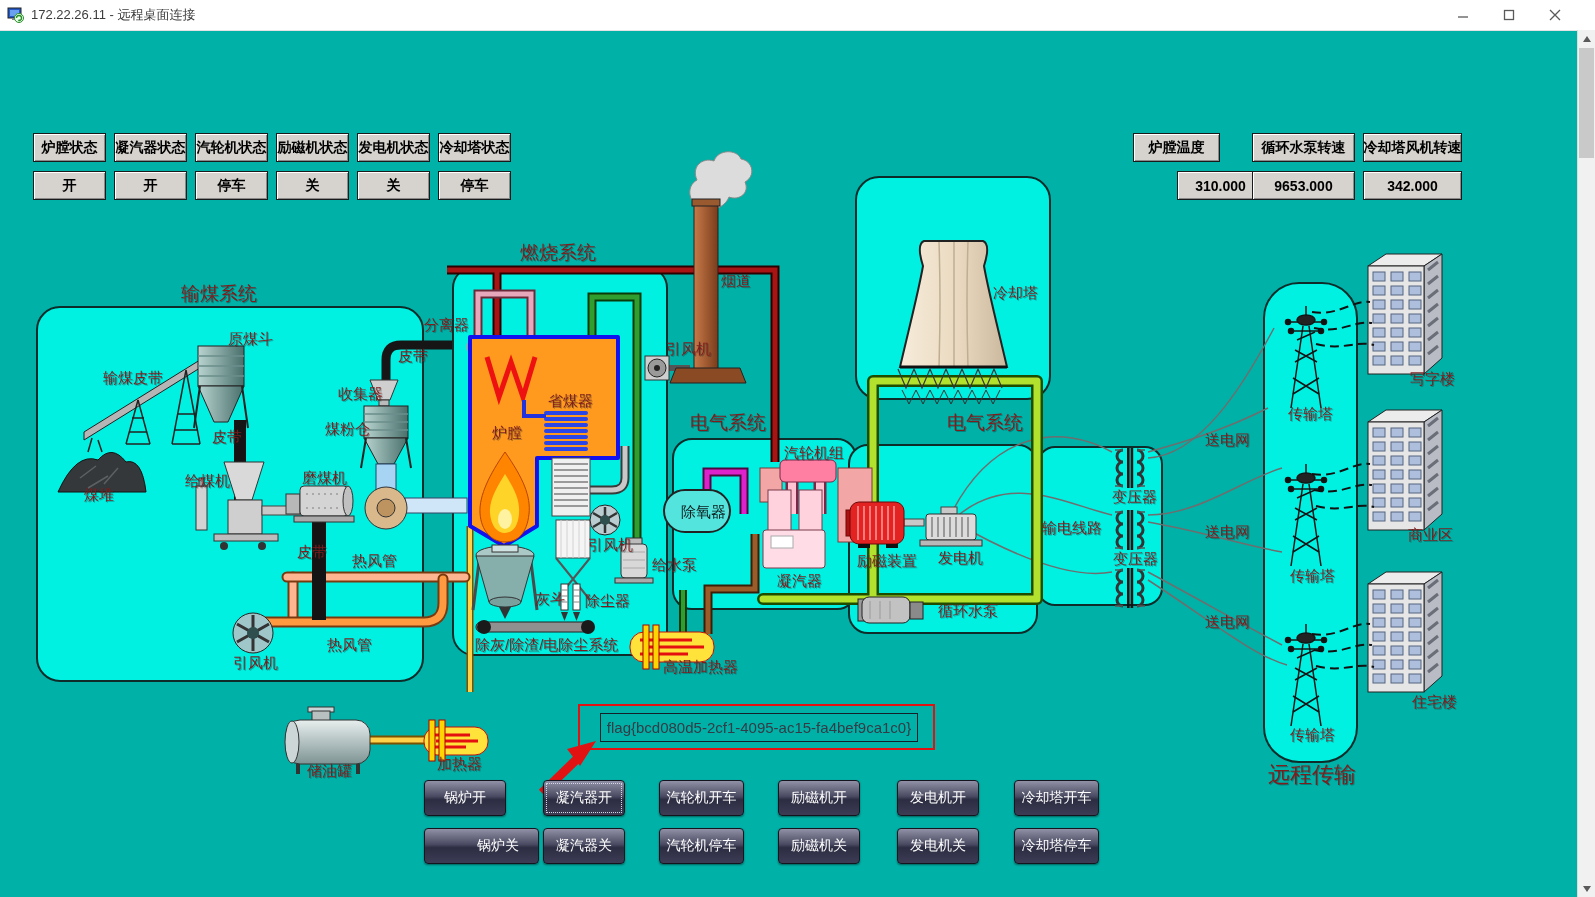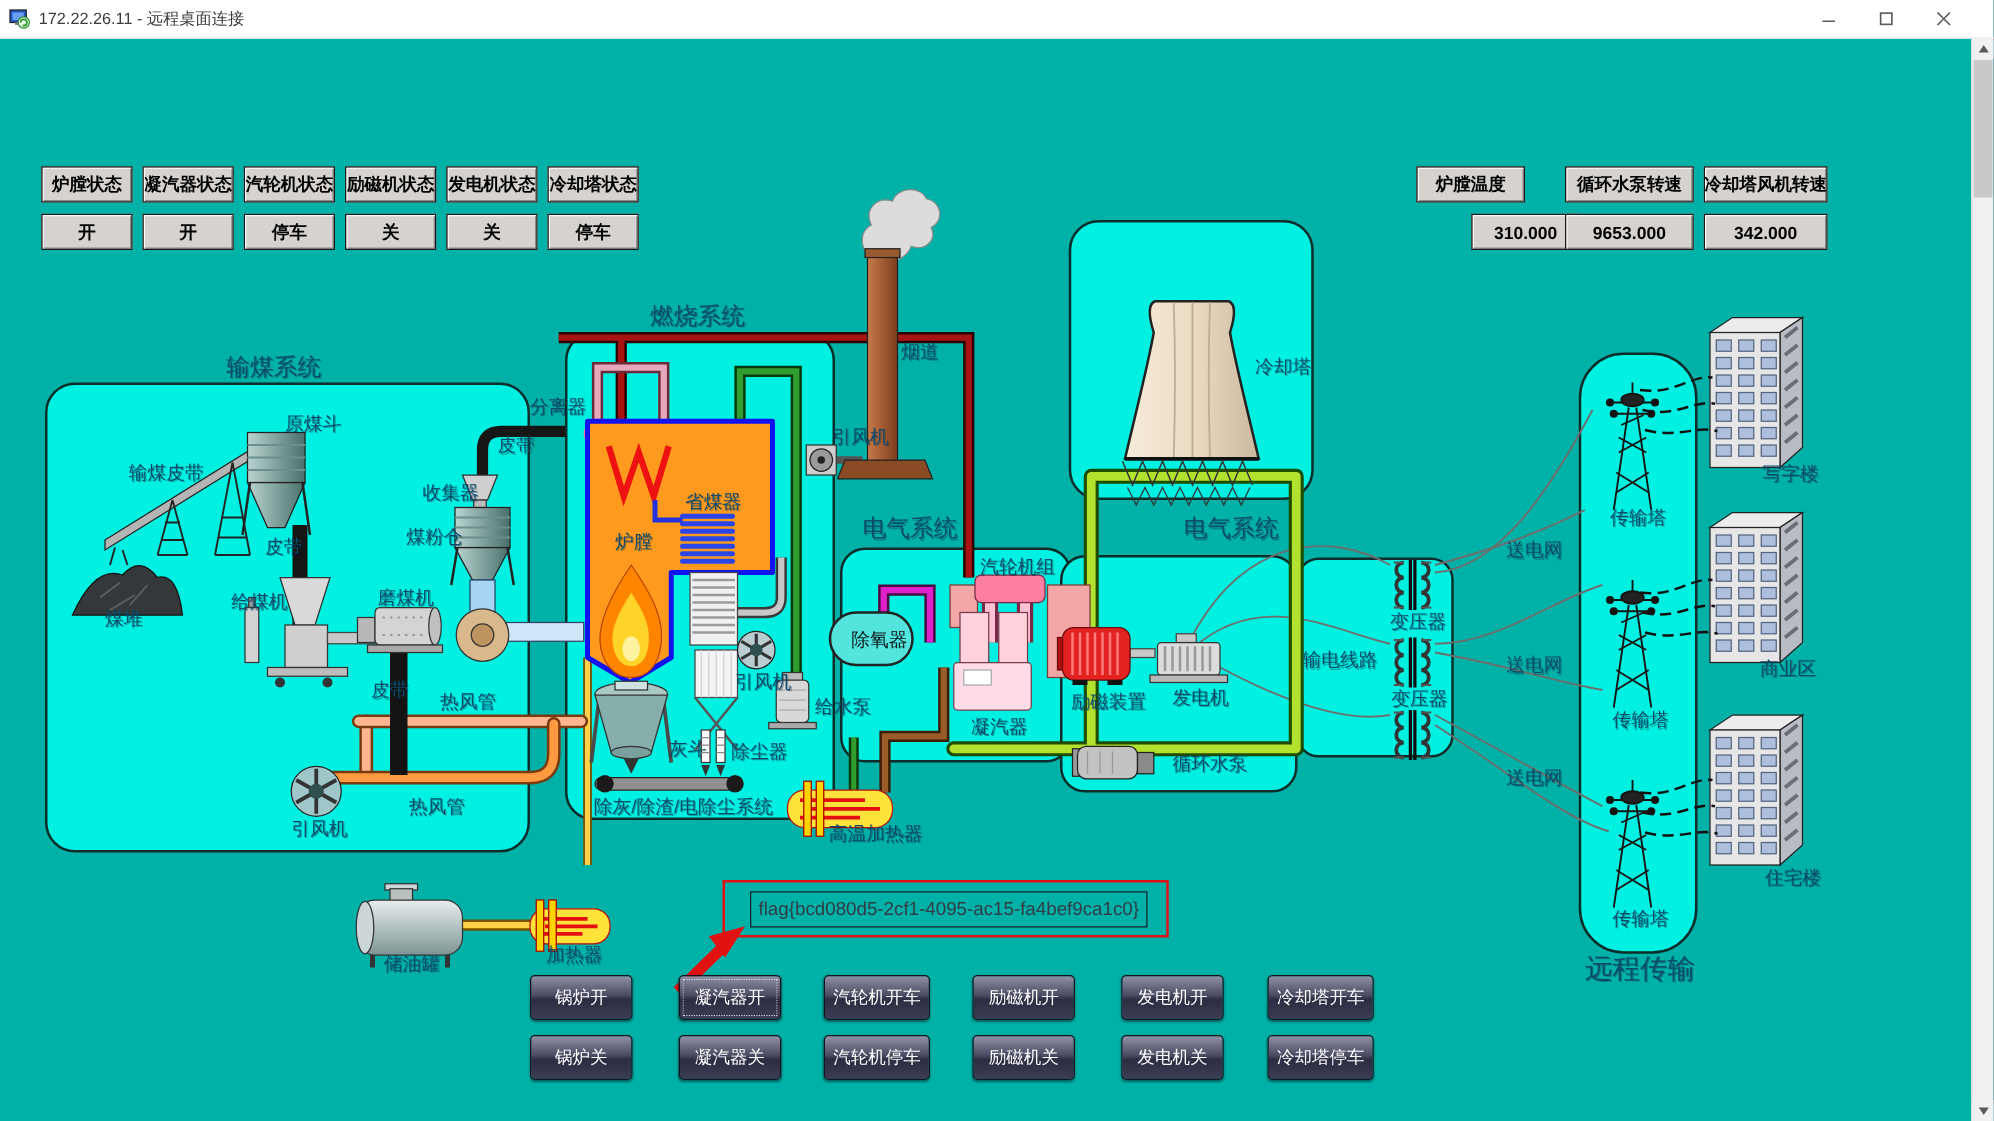--- a/index.html
+++ b/index.html
@@ -19,21 +19,21 @@
          display:flex;align-items:center;justify-content:center;}
   #sb-thumb{position:absolute;top:18px;left:1px;width:15px;height:110px;background:#c9c9c9;}
   .tri-up{width:0;height:0;border-left:4px solid transparent;border-right:4px solid transparent;
           border-bottom:6px solid #5a5a5a;}
   .tri-down{width:0;height:0;border-left:4px solid transparent;border-right:4px solid transparent;
           border-top:6px solid #5a5a5a;}
   
   #pagetitle{position:absolute;left:588px;top:56px;z-index:3;font-size:31px;font-weight:bold;
              color:#ee1111;letter-spacing:2px;text-shadow:2px 2px 0 #4d1f1f;white-space:nowrap;}
   .panel{position:absolute;background:#00f0e2;border:2px solid #0e2d2a;z-index:1;}
-  .lbl{position:absolute;color:#0c4a6e;font-size:15px;white-space:nowrap;z-index:3;
+  .lbl{position:absolute;color:#7f1d1d;font-size:15px;white-space:nowrap;z-index:3;
        text-shadow:1px 1px 0 rgba(0,45,45,.35);}
   .hdr{font-size:19px;}
   .big{font-size:22px;}
   .dark{color:#0a1a1a;text-shadow:none;}
   .btn-gray{position:absolute;height:27px;background:#d6d3ce;border:1px solid #1a1a1a;z-index:4;
             box-shadow:inset 1px 1px 0 #ffffff,inset -1px -1px 0 #8a8a8a;
             display:flex;align-items:center;justify-content:center;
             font-weight:bold;font-size:14px;color:#000;white-space:nowrap;}
   .btn-dark{position:absolute;height:34px;width:80px;z-index:4;
             background:linear-gradient(180deg,#9090a6 0%,#4a4a62 45%,#2c2c42 55%,#3c3c55 100%);
@@ -464,21 +464,21 @@
   <div class="lbl" style="left:585px;top:592px;">除尘器</div>
   <div class="lbl" style="left:475px;top:636px;">除灰/除渣/电除尘系统</div>
   <div class="lbl" style="left:588px;top:536px;">引风机</div>
   <div class="lbl" style="left:652px;top:556px;">给水泵</div>
   <div class="lbl dark" style="left:681px;top:503px;">除氧器</div>
   <div class="lbl" style="left:784px;top:444px;">汽轮机组</div>
   <div class="lbl" style="left:777px;top:572px;">凝汽器</div>
   <div class="lbl" style="left:857px;top:552px;">励磁装置</div>
   <div class="lbl" style="left:938px;top:549px;">发电机</div>
   <div class="lbl" style="left:928px;top:602px;margin-left:10px;">循环水泵</div>
-  <div class="lbl" style="left:993px;top:284px;margin-left:11px;">冷却塔</div>
+  <div class="lbl" style="left:993px;top:284px;">冷却塔</div>
   <div class="lbl" style="left:1112px;top:488px;">变压器</div>
   <div class="lbl" style="left:1113px;top:550px;">变压器</div>
   <div class="lbl" style="left:1042px;top:519px;">输电线路</div>
   <div class="lbl" style="left:1205px;top:431px;">送电网</div>
   <div class="lbl" style="left:1205px;top:523px;">送电网</div>
   <div class="lbl" style="left:1205px;top:613px;">送电网</div>
   <div class="lbl" style="left:1288px;top:405px;">传输塔</div>
   <div class="lbl" style="left:1290px;top:567px;">传输塔</div>
   <div class="lbl" style="left:1290px;top:726px;">传输塔</div>
   <div class="lbl" style="left:1410px;top:370px;">写字楼</div>
@@ -491,21 +491,21 @@
   <div id="flagbox-outer">
     <div id="flagbox-inner">flag{bcd080d5-2cf1-4095-ac15-fa4bef9ca1c0}</div>
   </div>
 
   <div class="btn-dark" style="left:424px;top:780px;">锅炉开</div>
   <div class="btn-dark focused" style="left:543px;top:780px;">凝汽器开</div>
   <div class="btn-dark" style="left:659px;top:780px;width:83px;">汽轮机开车</div>
   <div class="btn-dark" style="left:778px;top:780px;">励磁机开</div>
   <div class="btn-dark" style="left:897px;top:780px;">发电机开</div>
   <div class="btn-dark" style="left:1014px;top:780px;width:83px;">冷却塔开车</div>
-  <div class="btn-dark" style="left:424px;top:828px;">锅炉关</div>
+  <div class="btn-dark" style="left:424px;top:828px;padding-left:33px;">锅炉关</div>
   <div class="btn-dark" style="left:543px;top:828px;">凝汽器关</div>
   <div class="btn-dark" style="left:659px;top:828px;width:83px;">汽轮机停车</div>
   <div class="btn-dark" style="left:778px;top:828px;">励磁机关</div>
   <div class="btn-dark" style="left:897px;top:828px;">发电机关</div>
   <div class="btn-dark" style="left:1014px;top:828px;width:83px;">冷却塔停车</div>
 
   <div id="titlebar">
     <svg width="18" height="18" style="margin-left:7px;">
       <rect x="1" y="2" width="13" height="10" fill="#2458c8" stroke="#222"></rect>
       <rect x="3" y="4" width="9" height="6" fill="#6aa0f0"></rect>

